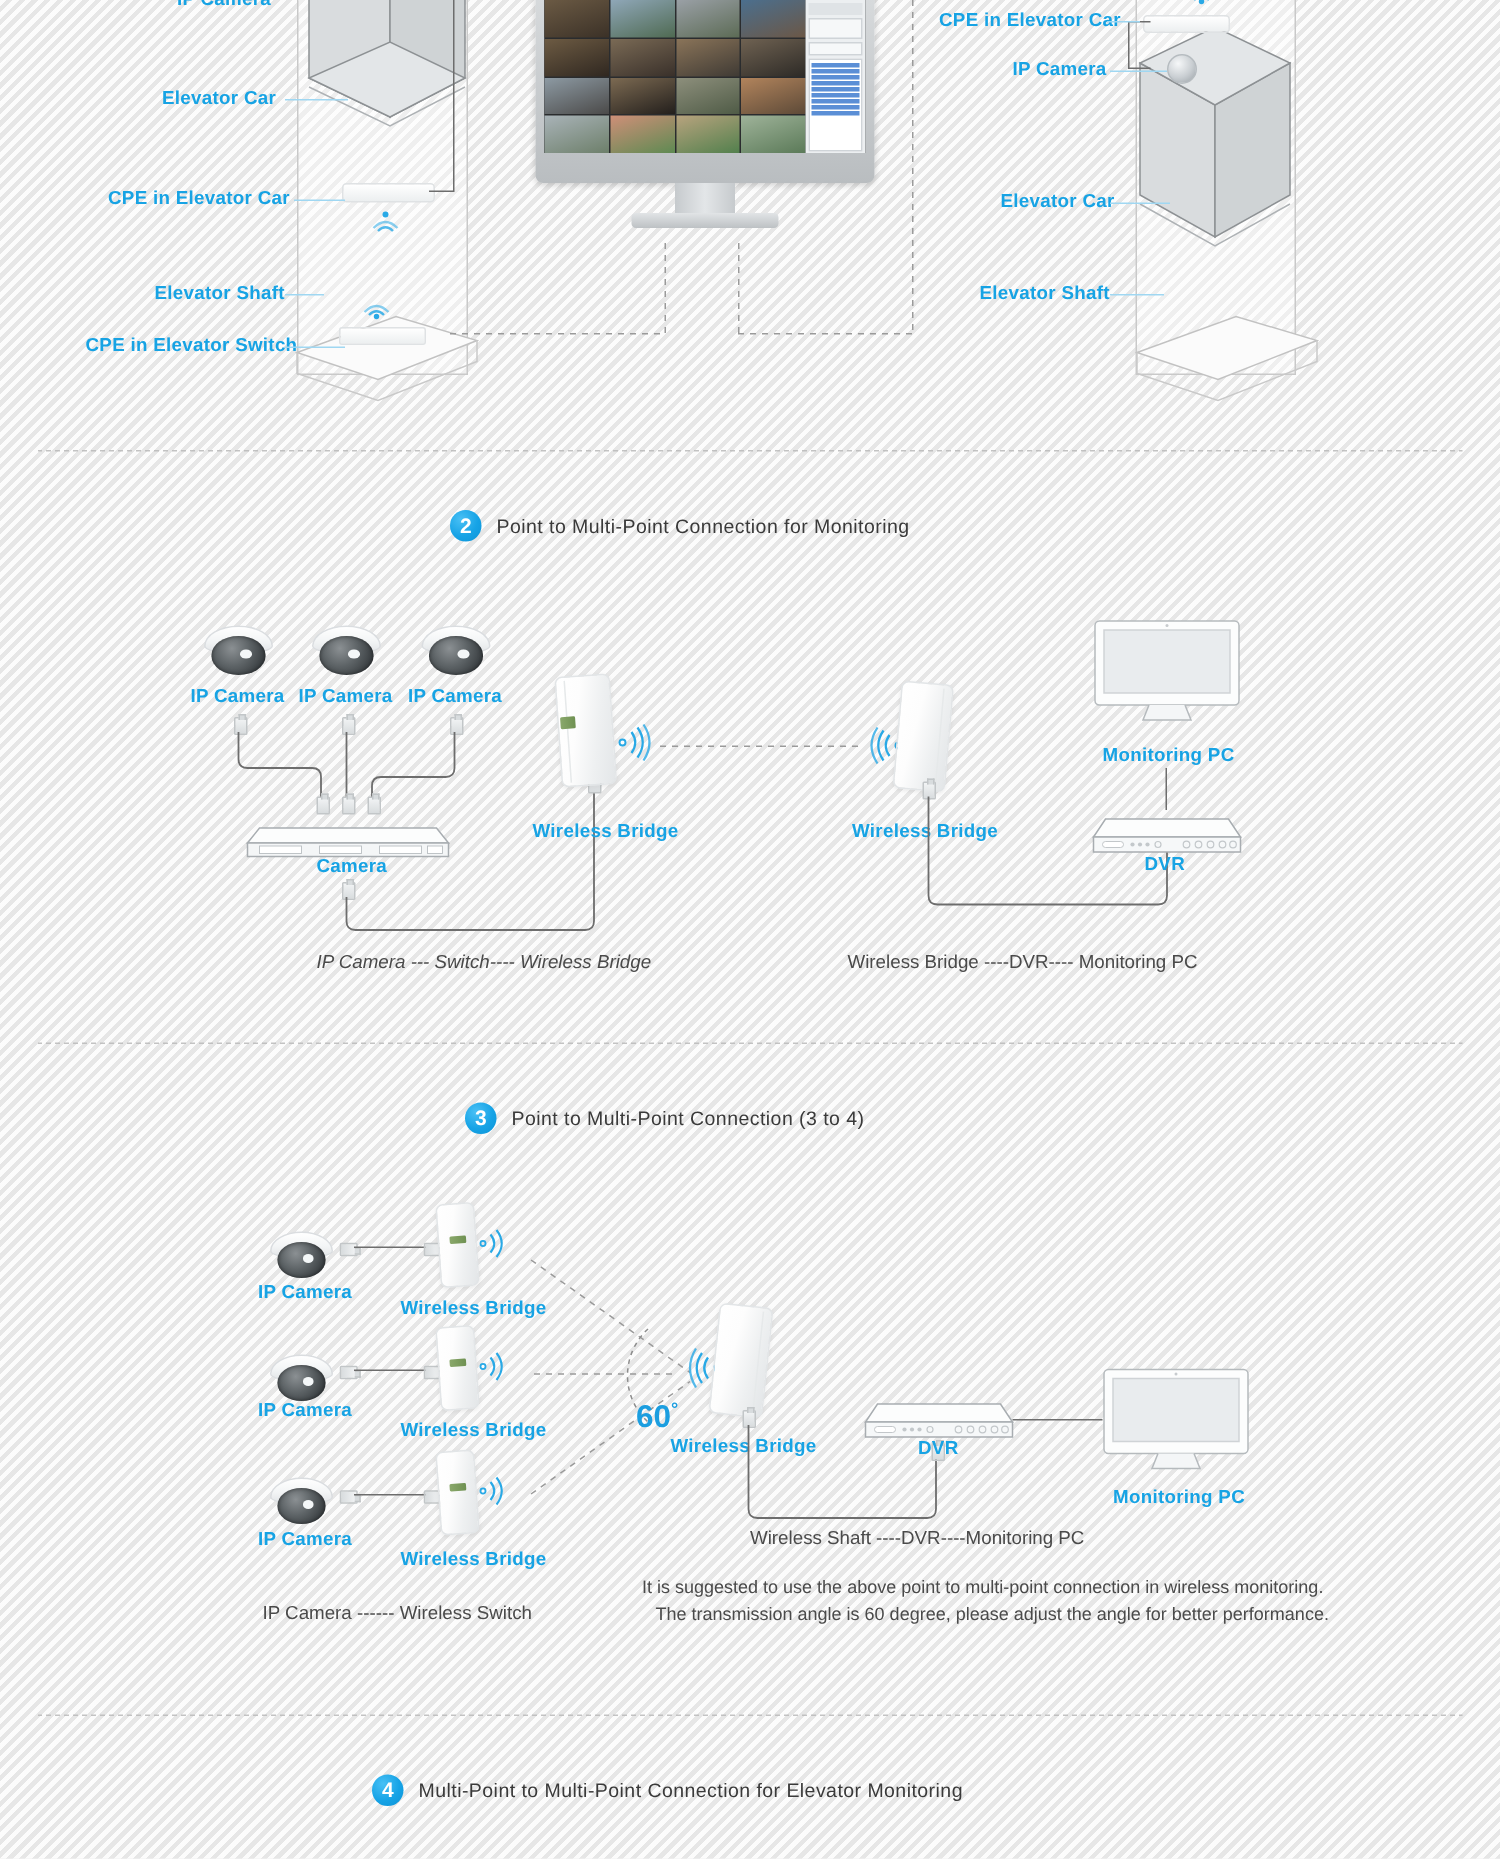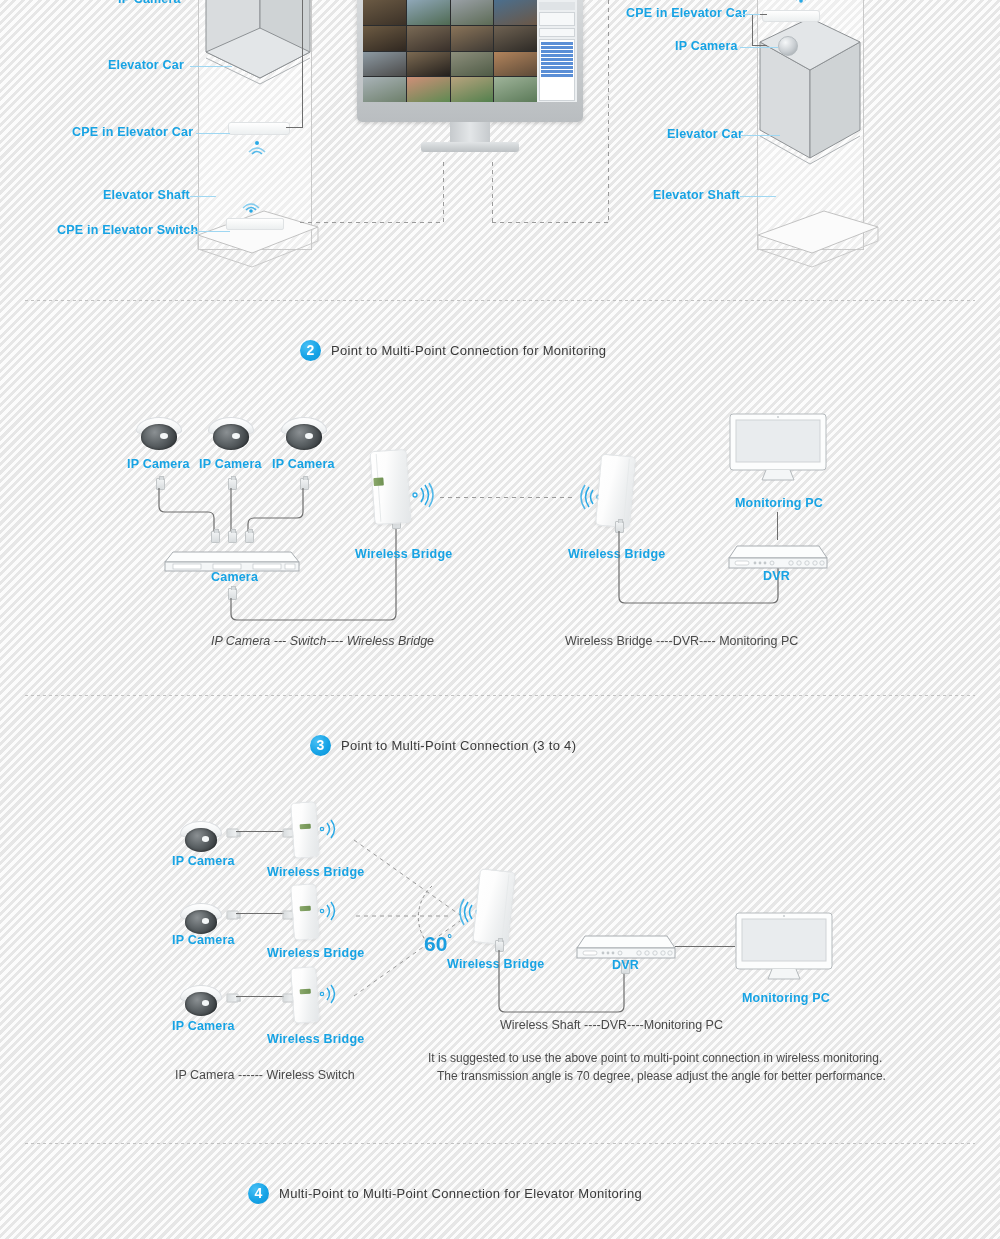--- a/index.html
+++ b/index.html
@@ -462,21 +462,21 @@
       <rect x="2" y="2" width="96" height="56" rx="3" fill="#fcfdfd" stroke="#b5babd" stroke-width="1"></rect>
       <rect x="8" y="8" width="84" height="42" fill="#e9ecee" stroke="#cfd3d6" stroke-width="1"></rect>
       <circle cx="50" cy="5" r="1" fill="#c7cbce"></circle>
       <path d="M38 58 L34 68 L66 68 L62 58" fill="#f4f6f7" stroke="#b5babd" stroke-width="1"></path>
     </svg>
     <div class="lbl" style="left:742px;top:991px;">Monitoring PC</div>
 
     <div class="cap" style="left:500px;top:1018px;">Wireless Shaft ----DVR----Monitoring PC</div>
     <div class="cap" style="left:175px;top:1068px;">IP Camera ------ Wireless Switch</div>
     <div class="note" style="left:428px;top:1051px;">It is suggested to use the above  point to multi-point connection in wireless monitoring.</div>
-    <div class="note" style="left:437px;top:1069px;">The transmission angle is 70 degree, please adjust the angle for better performance.</div>
+    <div class="note" style="left:437px;top:1069px;">The transmission angle is 60 degree, please adjust the angle for better performance.</div>
   </div>
 
   <div class="divider" style="top:1143px;"></div>
 
   <div class="sec-head" style="left:248px;top:1183px;">
     <div class="badge">4</div>
     <div class="sec-title">Multi-Point to Multi-Point Connection for Elevator Monitoring</div>
   </div>
 
 </div>

